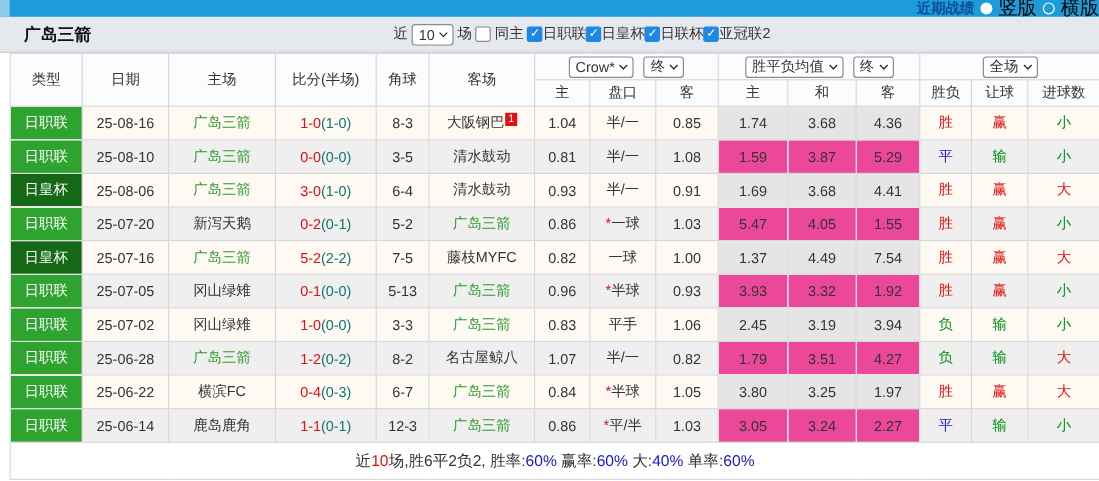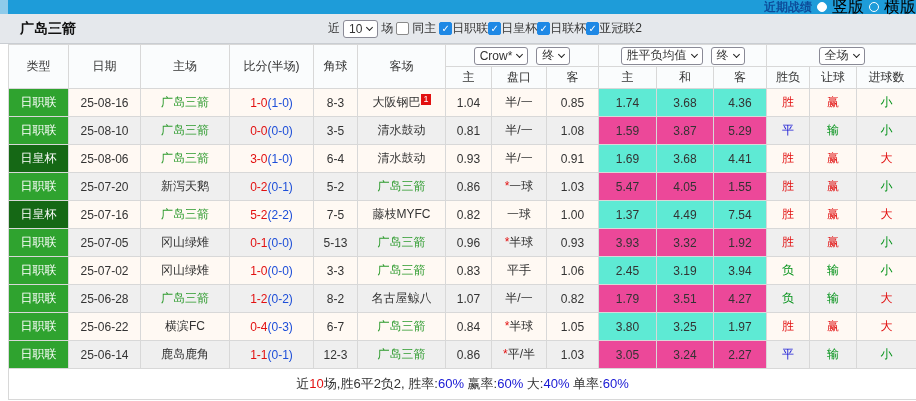--- a/index.html
+++ b/index.html
@@ -49,27 +49,27 @@
     background: #fff;
   }
   .results th, .results td {
     border: 1px solid #D8D8D8; text-align: center; font-weight: normal;
     overflow: hidden; white-space: nowrap;
   }
   .results thead th { background: #FAFCFD; height: 22px; color: #333; }
   .results tbody td { height: 28px; }
   tr.odd td { background: #FFF9F3; }
   tr.even td { background: #EFEFEF; }
-  tr.odd td.blue { background: #5eead4; text-align: center; }
+  tr.odd td.blue { background: #e5e5e5; text-align: center; }
   tr.even td.blue { background: #ec4899; }
   td.comp-jl { background: #2FA32F !important; color: #fff; }
   td.comp-ec { background: #156815 !important; color: #fff; }
   .focus { color: #2E9B2E; }
   .ft { color: #E21010; }
-  .ht { color: #1d4ed8; }
+  .ht { color: #0f766e; }
   .star { color: #E21010; }
   .t-r { color: #E21010; }
   .t-g { color: #009117; }
   .t-b { color: #1717D4; }
   .sup {
     display: inline-block; background: #E21010; color: #fff; font-size: 9px;
     line-height: 11px; padding: 0 2px; margin-left: 1px; vertical-align: 4px;
   }
   .grouphead { display: flex; align-items: center; justify-content: center; gap: 8px; text-align: center; }
   

